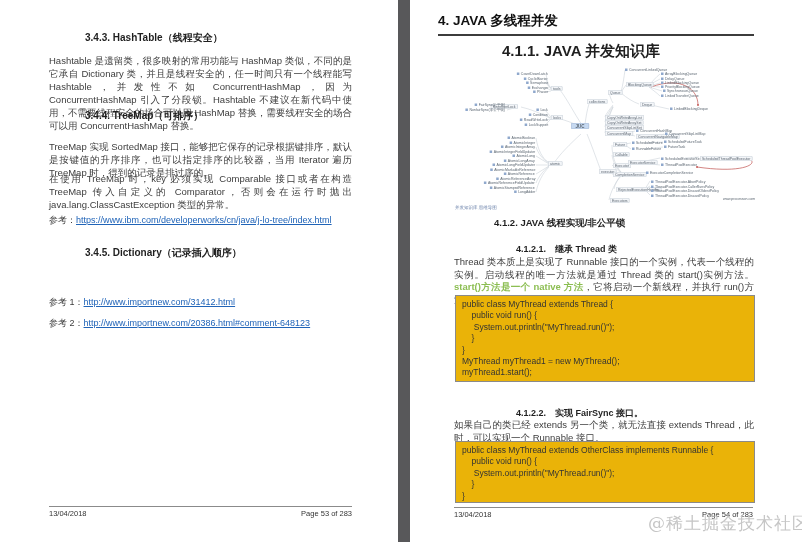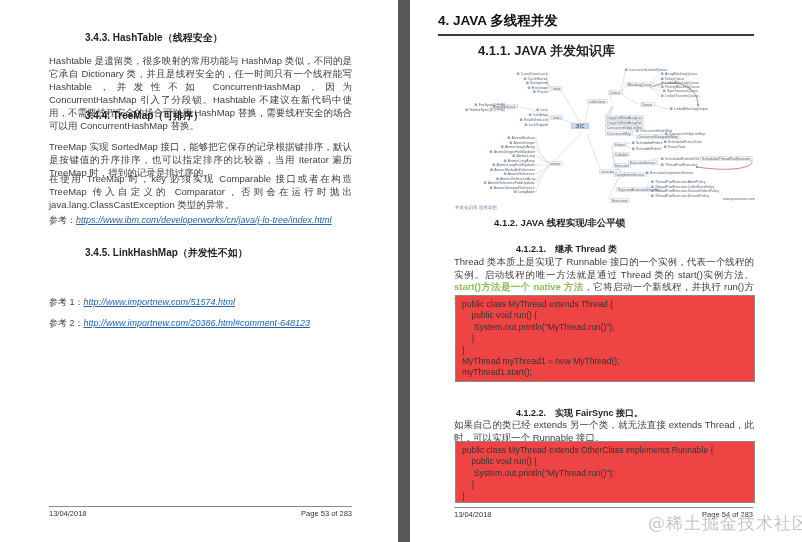--- a/index.html
+++ b/index.html
@@ -7,26 +7,26 @@
         font-family:"Liberation Sans",sans-serif;color:#3d3d3d;}
   .topline{position:absolute;left:0;top:0;width:802px;height:2px;background:#a8a8aa;}
   .divider{position:absolute;left:398px;top:0;width:12px;height:542px;background:#58585a;}
   .page{position:absolute;top:0;height:542px;background:#fff;}
   #page-left{left:0;width:398px;}
   #page-right{left:410px;width:392px;}
 
   .hs{position:absolute;font-weight:bold;font-size:10px;color:#1f1f1f;white-space:nowrap;}
   .p{position:absolute;font-size:9.5px;line-height:13px;color:#3d3d3d;text-align:justify;}
   .refline{position:absolute;font-size:9px;color:#3d3d3d;white-space:nowrap;}
-  a.lnk{color:#2064b8;text-decoration:underline;cursor:pointer;font-style:italic;}
+  a.lnk{color:#2064b8;text-decoration:underline;cursor:pointer;}
   .green{color:#8cbe52;font-weight:bold;}
 
   .h4big{position:absolute;left:28px;top:12px;width:316px;font-size:13.5px;font-weight:bold;
          color:#111;padding-bottom:4px;border-bottom:2px solid #3c3c3c;white-space:pre;}
-  .codebox{position:absolute;left:45px;width:292px;border:1px solid #8a8a8a;background:#ef4444;
+  .codebox{position:absolute;left:45px;width:292px;border:1px solid #8a8a8a;background:#eab308;
            padding:3px 0 0 6px;overflow:hidden;}
   .code-line{font-size:8.5px;line-height:11.4px;white-space:pre;color:#333;}
 
   .footer{position:absolute;border-top:1px solid #8b8b8b;display:flex;justify-content:space-between;
           font-size:7.5px;color:#333;padding-top:2px;}
 
   
   #figure{position:absolute;left:45px;top:61px;width:298px;height:140px;background:#fff;}
   #figure svg{position:absolute;left:0;top:0;pointer-events:none;}
   .mm-a{position:absolute;width:0;height:0;}
@@ -56,39 +56,39 @@
     <div class="hs" style="left:85px;top:31px;">3.4.3. HashTable（线程安全）</div>
     <div class="p" style="left:49px;top:54px;width:303px;">Hashtable 是遗留类，很多映射的常用功能与 HashMap 类似，不同的是它承自 Dictionary 类，并且是线程安全的，任一时间只有一个线程能写 Hashtable，并发性不如 ConcurrentHashMap，因为 ConcurrentHashMap 引入了分段锁。Hashtable 不建议在新代码中使用，不需要线程安全的场合可以用 HashMap 替换，需要线程安全的场合可以用 ConcurrentHashMap 替换。</div>
 
     <div class="hs" style="left:85px;top:109px;">3.4.4. TreeMap（可排序）</div>
     <div class="p" style="left:49px;top:140px;width:303px;">TreeMap 实现 SortedMap 接口，能够把它保存的记录根据键排序，默认是按键值的升序排序，也可以指定排序的比较器，当用 Iterator 遍历 TreeMap 时，得到的记录是排过序的。</div>
     <div class="p" style="left:49px;top:172px;width:303px;">在使用 TreeMap 时，key 必须实现 Comparable 接口或者在构造 TreeMap 传入自定义的 Comparator，否则会在运行时抛出 java.lang.ClassCastException 类型的异常。</div>
     <div class="refline" style="left:49px;top:214px;">
       <span>参考：</span><a class="lnk">https://www.ibm.com/developerworks/cn/java/j-lo-tree/index.html</a>
     </div>
 
-    <div class="hs" style="left:85px;top:246px;">3.4.5. LinkHashMap（并发性不如）</div>
+    <div class="hs" style="left:85px;top:246px;">3.4.5. Dictionary（记录插入顺序）</div>
     <div class="refline" style="left:49px;top:296px;">
-      <span>参考 1：</span><a class="lnk">http://www.importnew.com/51574.html</a>
+      <span>参考 1：</span><a class="lnk">http://www.importnew.com/31412.html</a>
     </div>
     <div class="refline" style="left:49px;top:317px;">
       <span>参考 2：</span><a class="lnk">http://www.importnew.com/20386.html#comment-648123</a>
     </div>
 
     <div class="footer" style="left:49px;top:506px;width:303px;">
       <span>13/04/2018</span>
       <span>Page 53 of 283</span>
     </div>
   </div>
 
   <div class="divider"></div>
 
   <div class="page" id="page-right">
     <div class="h4big">4. JAVA 多线程并发</div>
-    <div class="hs" style="left:68px;top:42px;font-size:13px;">4.1.1. JAVA 并发知识库</div>
+    <div class="hs" style="left:92px;top:42px;font-size:15px;">4.1.1. JAVA 并发知识库</div>
 
     <div id="figure">
       <svg width="298" height="140" viewBox="0 0 298 140">
         <g stroke="#cdd3da" stroke-width="0.6" fill="none">
           <path d="M127,64 C119,52 112,38 105,29"></path>
           <path d="M127,66 C118,62 110,59 102,57"></path>
           <path d="M130,63 C131,56 132,49 134,43"></path>
           <path d="M126,73 C115,83 105,93 99,102"></path>
           <path d="M132,73 C137,85 141,97 146,110"></path>
           <path d="M96,27 C93,24 92,19 91,13"></path>

